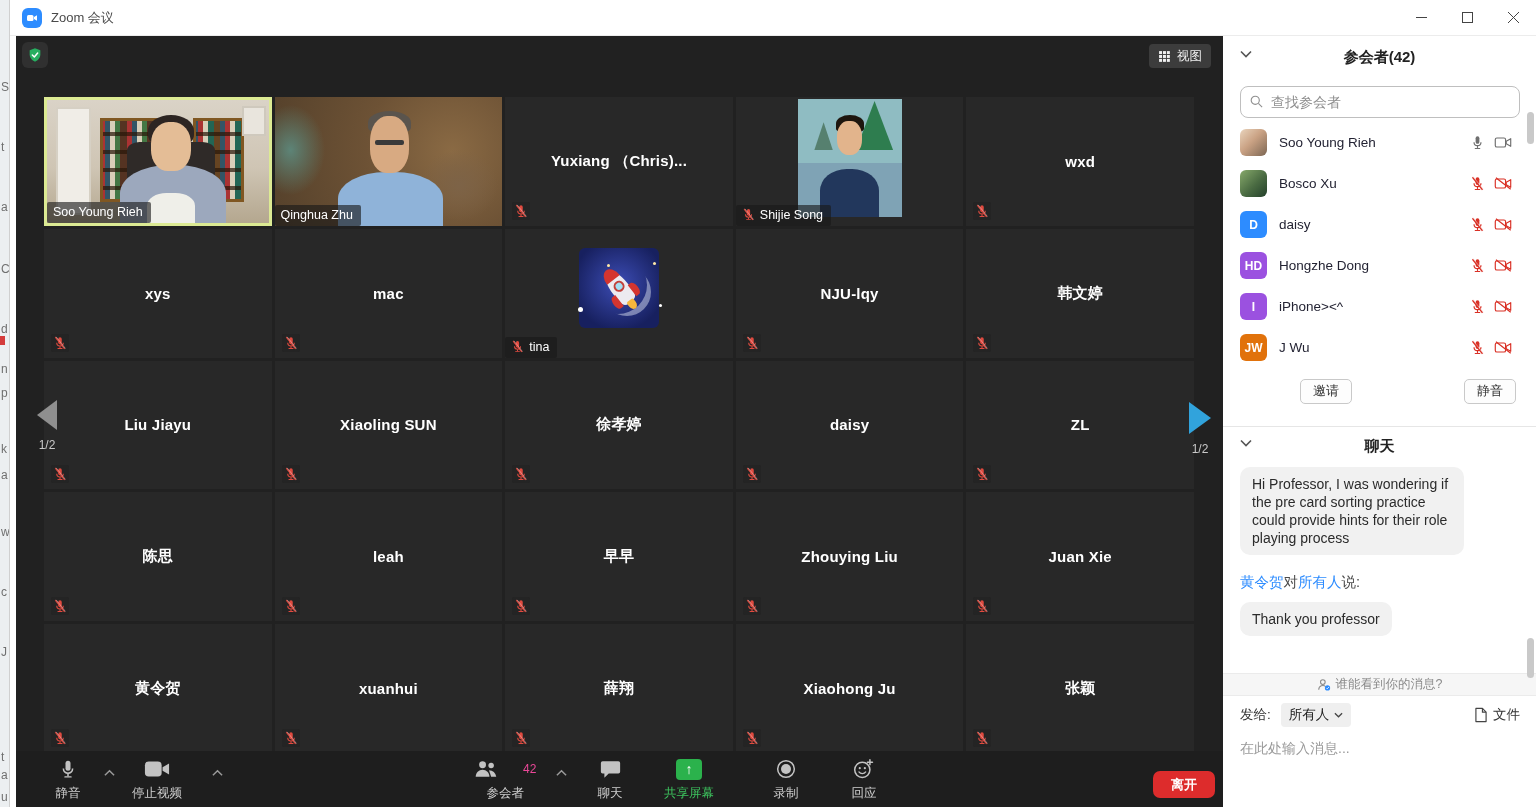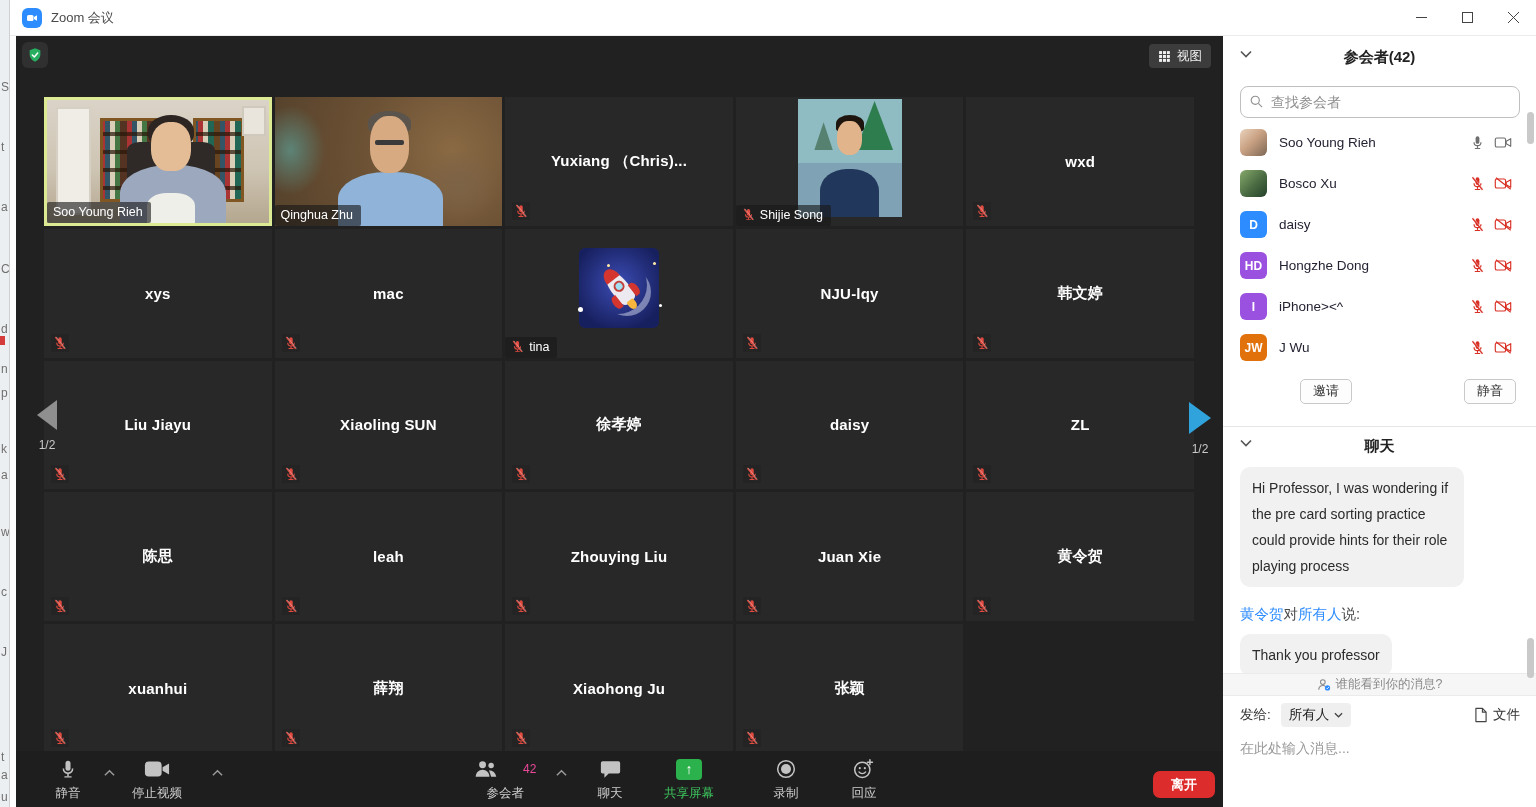--- a/index.html
+++ b/index.html
@@ -131,21 +131,21 @@
   .picons{margin-left:auto;display:flex;align-items:center;gap:9px;}
   .pbuttons{height:42px;display:flex;align-items:center;gap:46px;}
   .pbtn{height:25px;padding:0 12px;border:1px solid #c9c9c9;border-radius:5px;background:#fdfdfd;
         font-size:13px;color:#333;display:flex;align-items:center;}
   .pbtn.invite{margin-left:77px;}
   .pbtn.muteall{margin-left:66px;}
   .divider{border-top:1px solid #e6e6e6;margin-top:14px;}
   .chat-header{position:relative;height:38px;display:flex;align-items:center;justify-content:center;}
   .chat-header .chev{position:absolute;left:17px;top:12px;color:#555;display:flex;}
   .chat-scroll{height:208px;overflow:hidden;padding:2px 18px 0 17px;}
-  .bubble{background:#f1f1f1;border-radius:10px;padding:8px 12px;font-size:14px;line-height:26px;color:#2b2b2b;
+  .bubble{background:#f1f1f1;border-radius:10px;padding:8px 12px;font-size:14px;line-height:18px;color:#2b2b2b;
           display:inline-block;max-width:224px;margin-bottom:12px;}
   .sender{font-size:14.5px;margin:6px 0 10px;color:#4a4a4a;}
   .sender .blue{color:#2D8CFF;}
   .privacy{height:23px;background:#f6f6f6;border-top:1px solid #ebebeb;border-bottom:1px solid #ebebeb;
            display:flex;align-items:center;justify-content:center;gap:5px;font-size:12.5px;color:#8a8a8a;}
   .compose{height:38px;display:flex;align-items:center;padding:0 16px 0 17px;}
   .sendto-label{font-size:13.5px;color:#333;}
   .sendto-pill{margin-left:10px;height:24px;background:#efefef;border-radius:4px;padding:0 8px;
                display:flex;align-items:center;gap:5px;font-size:13.5px;color:#222;}
   .file-btn{margin-left:auto;display:flex;align-items:center;gap:5px;font-size:13.5px;color:#333;}
@@ -499,20 +499,35 @@
                 <path d="M5.5 11.5a6.5 6.5 0 0 0 13 0h-1.9a4.6 4.6 0 0 1-9.2 0z"></path>
                 <rect x="11.1" y="17.5" width="1.8" height="3.2"></rect>
                 <rect x="7.5" y="20.7" width="9" height="1.6" rx=".8"></rect>
               </g>
               <line x1="4" y1="2" x2="20" y2="22" stroke="#e04a3f" stroke-width="2.2"></line>
               <line x1="5.3" y1="1.4" x2="21.3" y2="21.4" stroke="#f5c9c9" stroke-width="0.9"></line>
             </svg>
           </div>
         </div>
         <div class="tile">
+          <div class="tile-center-name">早早</div>
+          <div class="tile-mic">
+            <svg width="14" height="14" viewBox="0 0 24 24">
+              <g fill="#e04a3f">
+                <rect x="9" y="2" width="6" height="12" rx="3"></rect>
+                <path d="M5.5 11.5a6.5 6.5 0 0 0 13 0h-1.9a4.6 4.6 0 0 1-9.2 0z"></path>
+                <rect x="11.1" y="17.5" width="1.8" height="3.2"></rect>
+                <rect x="7.5" y="20.7" width="9" height="1.6" rx=".8"></rect>
+              </g>
+              <line x1="4" y1="2" x2="20" y2="22" stroke="#e04a3f" stroke-width="2.2"></line>
+              <line x1="5.3" y1="1.4" x2="21.3" y2="21.4" stroke="#f5c9c9" stroke-width="0.9"></line>
+            </svg>
+          </div>
+        </div>
+        <div class="tile">
           <div class="tile-center-name">Zhouying Liu</div>
           <div class="tile-mic">
             <svg width="14" height="14" viewBox="0 0 24 24">
               <g fill="#e04a3f">
                 <rect x="9" y="2" width="6" height="12" rx="3"></rect>
                 <path d="M5.5 11.5a6.5 6.5 0 0 0 13 0h-1.9a4.6 4.6 0 0 1-9.2 0z"></path>
                 <rect x="11.1" y="17.5" width="1.8" height="3.2"></rect>
                 <rect x="7.5" y="20.7" width="9" height="1.6" rx=".8"></rect>
               </g>
               <line x1="4" y1="2" x2="20" y2="22" stroke="#e04a3f" stroke-width="2.2"></line>

